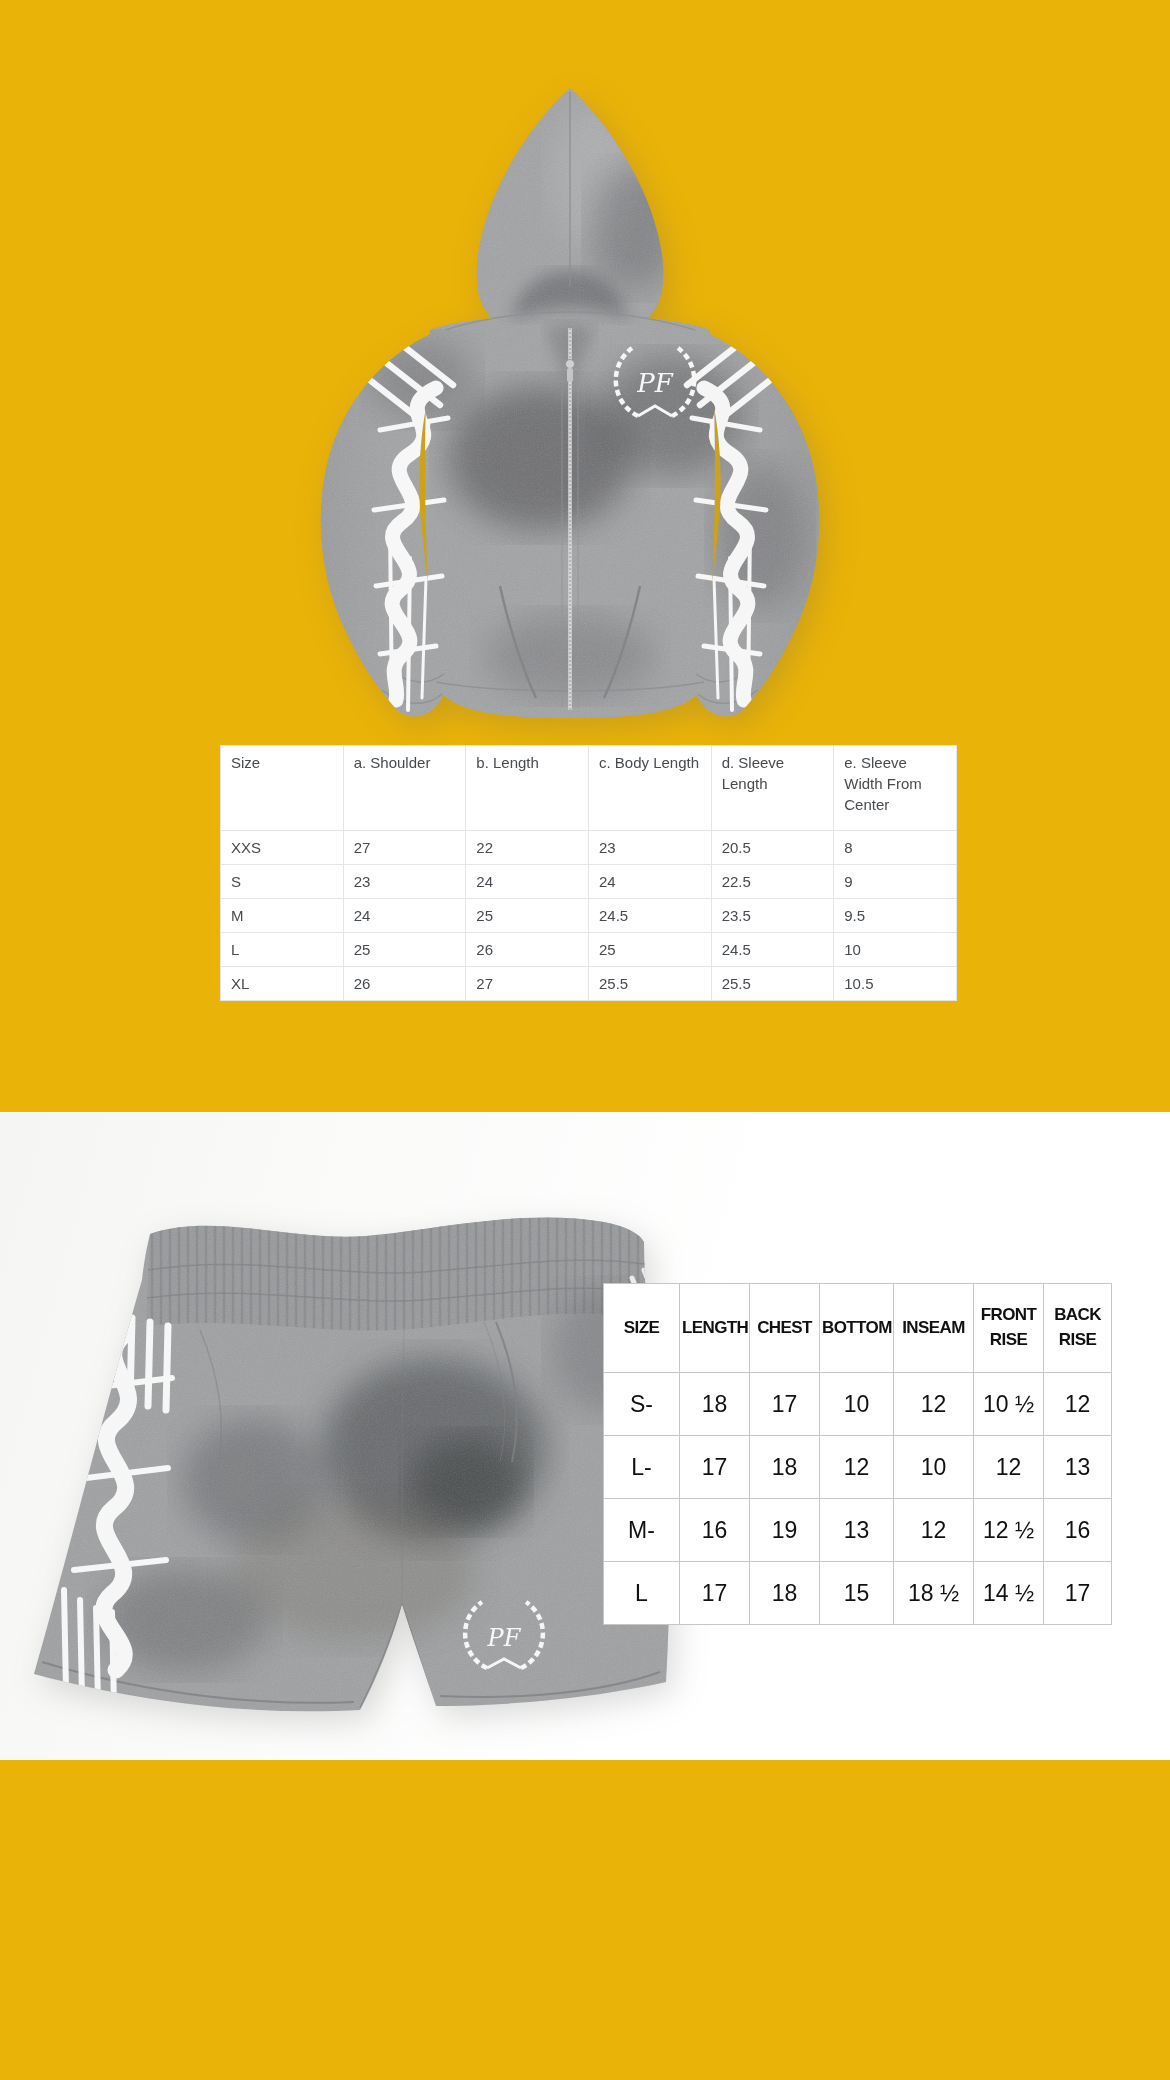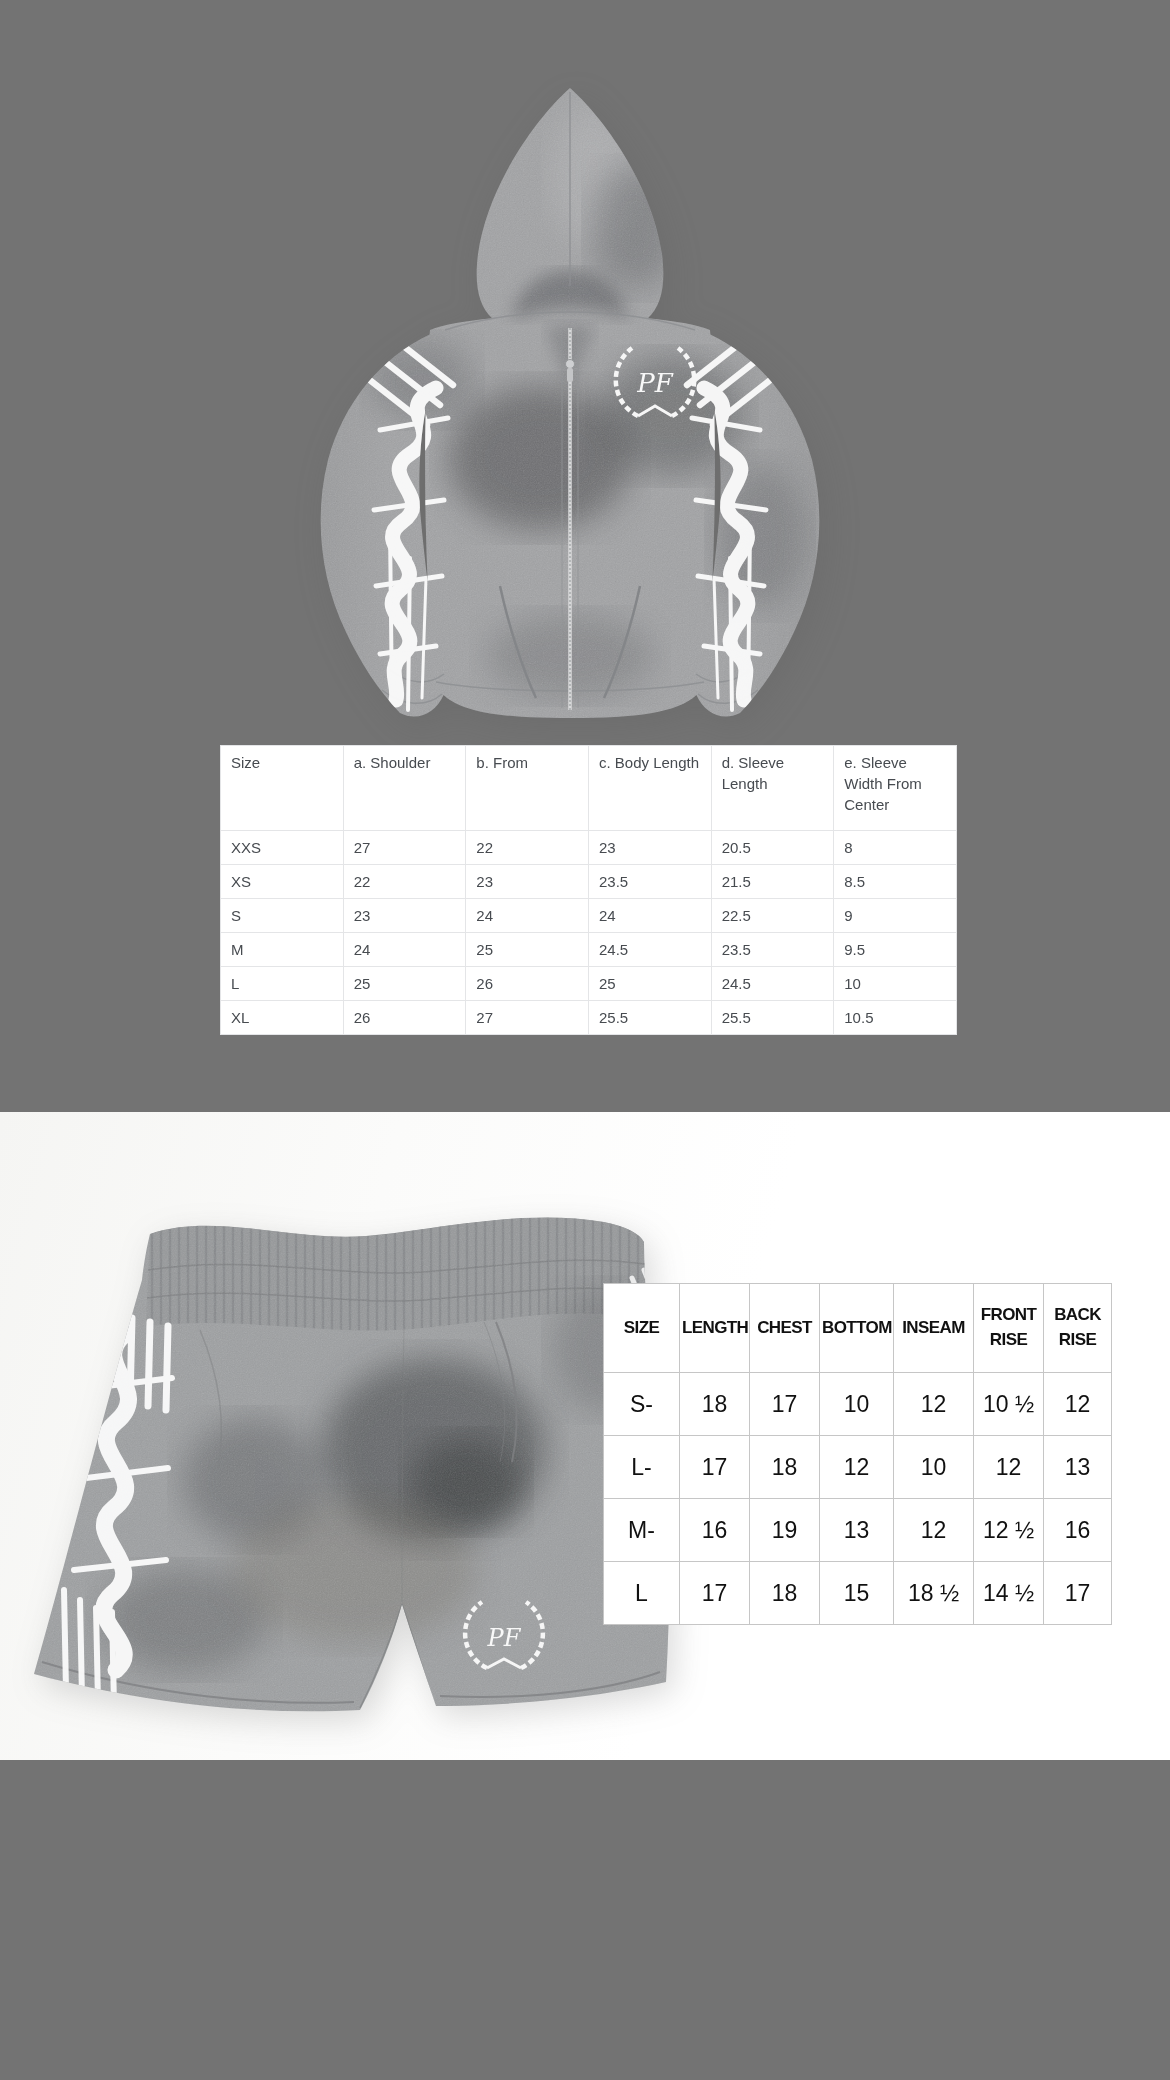--- a/index.html
+++ b/index.html
@@ -1,16 +1,16 @@
 <!DOCTYPE html>
 <html><head>
 <meta charset="utf-8">
 <style>
   html,body{margin:0;padding:0;background:#ffffff;}
-  .canvas{position:relative;width:1170px;height:2080px;background:#737373;overflow:hidden;
+  .canvas{position:relative;width:1170px;height:2080px;background:#eab308;overflow:hidden;
           font-family:"Liberation Sans",sans-serif;}
   .photo-band{position:absolute;left:0;top:1112px;width:1170px;height:648px;
               background:linear-gradient(105deg,#f5f5f3 0%,#fbfbfa 30%,#ffffff 60%);}
   .garment-svg{position:absolute;filter:drop-shadow(7px 10px 16px rgba(90,90,90,.22));}
   .hoodie-photo{left:240px;top:58px;}
   .shorts-photo{left:4px;top:1150px;}
 
   
   .size-chart-hoodie{position:absolute;left:220px;top:745px;}
   table.t1{border-collapse:collapse;table-layout:fixed;width:737px;background:#ffffff;}
@@ -142,42 +142,34 @@
       </g>
     </g>
   </svg>
 
   <div class="size-chart-hoodie">
     <table class="t1">
         <thead>
           <tr>
             <th>Size</th>
             <th>a. Shoulder</th>
-            <th>b. From</th>
+            <th>b. Length</th>
             <th>c. Body Length</th>
             <th>d. Sleeve Length</th>
             <th>e. Sleeve Width From Center</th>
           </tr>
         </thead>
         <tbody>
           <tr>
             <td>XXS</td>
             <td>27</td>
             <td>22</td>
             <td>23</td>
             <td>20.5</td>
             <td>8</td>
-          </tr>
-          <tr>
-            <td>XS</td>
-            <td>22</td>
-            <td>23</td>
-            <td>23.5</td>
-            <td>21.5</td>
-            <td>8.5</td>
           </tr>
           <tr>
             <td>S</td>
             <td>23</td>
             <td>24</td>
             <td>24</td>
             <td>22.5</td>
             <td>9</td>
           </tr>
           <tr>

